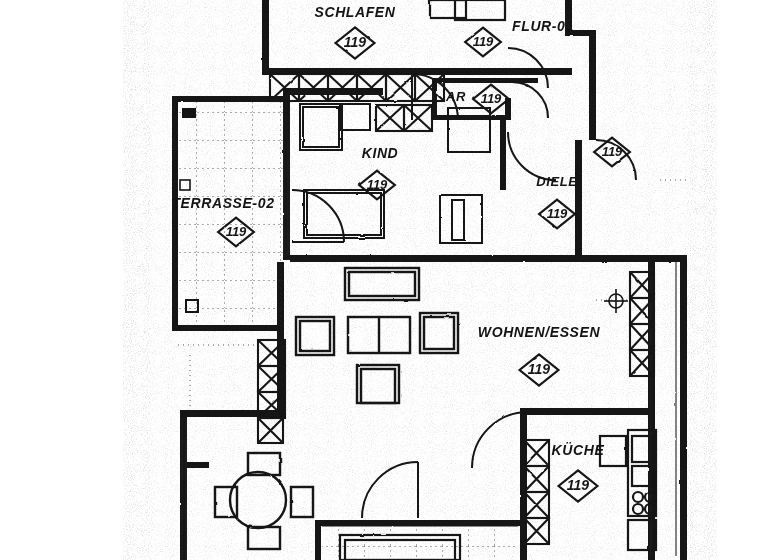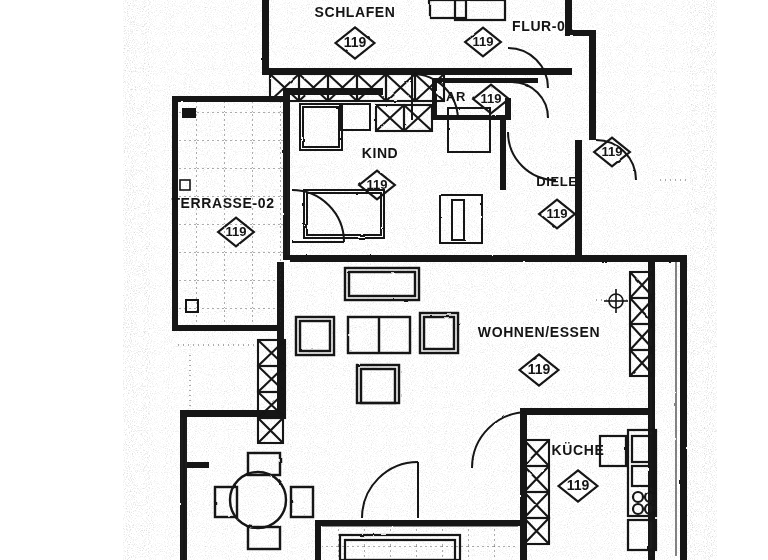--- a/index.html
+++ b/index.html
@@ -1,18 +1,18 @@
 <!DOCTYPE html>
 <html><head>
 <meta charset="utf-8">
 <style>
   html,body{margin:0;padding:0;background:#ffffff;}
   body{width:768px;height:560px;overflow:hidden;
        font-family:"Liberation Sans", sans-serif;}
-  #stage{position:relative;width:768px;height:432px;background:#ffffff;}
+  #stage{position:relative;width:768px;height:432px;background:#ffffff;font-style:italic;}
   svg{display:block;}
   .rmlabel{font-family:"Liberation Sans", sans-serif;font-weight:700;fill:#141414;}
   .dgnum{font-family:"Liberation Sans", sans-serif;font-weight:700;fill:#141414;}
 </style>
 </head>
 <body>
 
 <div id="stage">
   <svg id="plan" width="768" height="560" viewBox="0 0 768 560">
     <defs>

